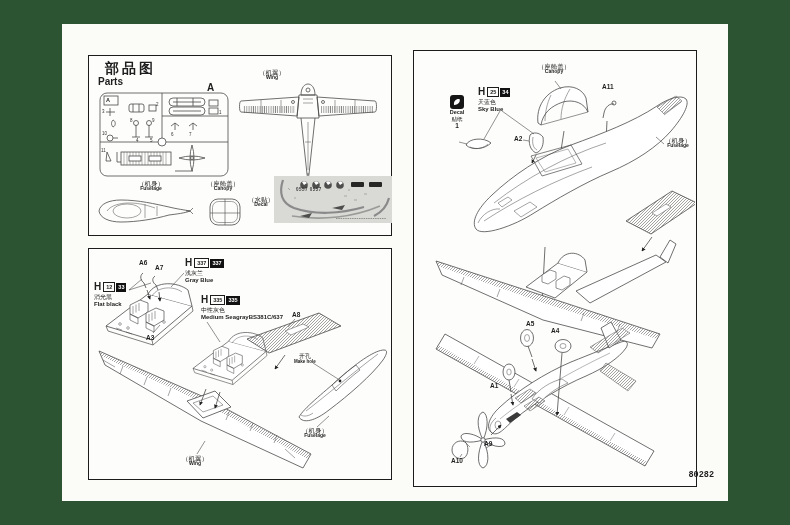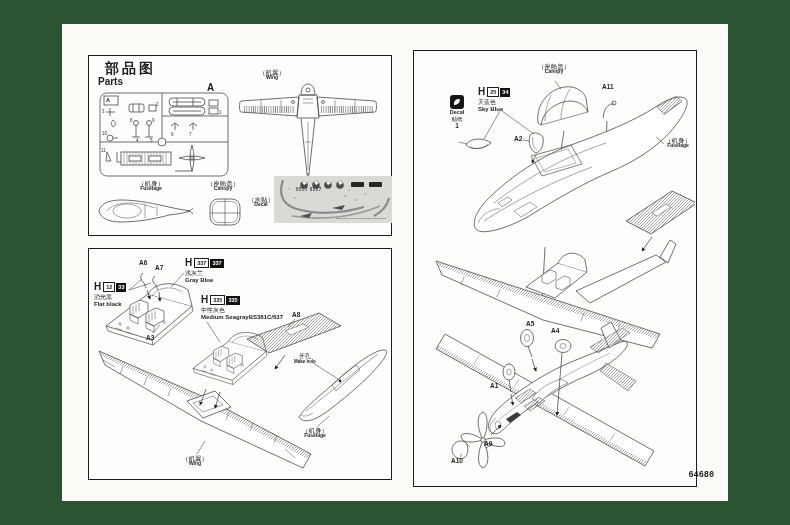--- a/index.html
+++ b/index.html
@@ -435,15 +435,15 @@
       <span class="en">Fuselage</span>
     </div>
 
     <span class="plabel" style="left:112px;top:269px;">A5</span>
     <span class="plabel" style="left:137px;top:276px;">A4</span>
     <span class="plabel" style="left:76px;top:331px;">A1</span>
     <span class="plabel" style="left:70px;top:389px;">A9</span>
     <span class="plabel" style="left:37px;top:406px;">A10</span>
   </div>
 
-  <div class="kitnum">64680</div>
+  <div class="kitnum">80282</div>
  </div>
 </div>
 
 </body></html>

